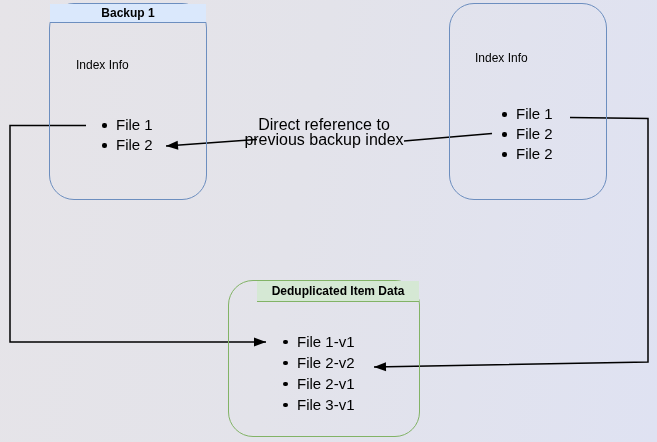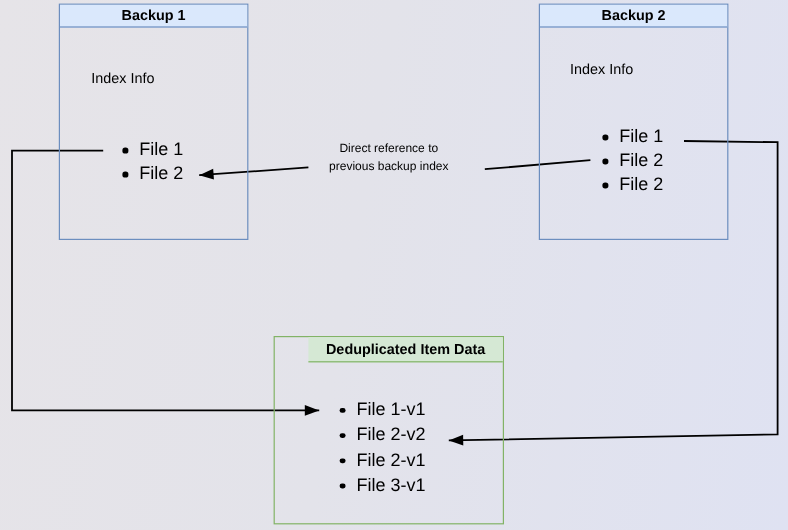--- a/index.html
+++ b/index.html
@@ -18,20 +18,21 @@
     pointer-events:none;
   }
   .connector-layer .wire{
     fill:none;
     stroke:var(--arrow,#000);
     stroke-width:1.5;
   }
   .box{
     position:absolute;
     box-sizing:border-box;
+    border-radius:25px;
   }
   .box.blue{border:1.5px solid var(--blue-border,#6c8ebf);}
   .box.green{border:1.5px solid var(--green-border,#82b366);}
   .box-header{
     box-sizing:border-box;
     width:100%;
     text-align:center;
     font-weight:bold;
     font-size:12px;
   }
@@ -81,21 +82,21 @@
   #backup1 .file-list{left:52px;top:111px;}
   #backup2 .file-list{left:52px;top:100px;}
   #dedup .file-list{left:54px;top:50px;}
   #dedup .file-list li{height:21px;line-height:21px;}
   #dedup .file-list li::before{top:8.5px;}
 
   .annotation{
     position:absolute;
     left:243px;top:117px;width:162px;
     text-align:center;
-    font-size:10px;
+    font-size:16px;
     line-height:15px;
     white-space:pre-line;
   }
 </style>
 </head>
 <body style="--blue-border: #6c8ebf; --blue-fill: #dae8fc; --green-border: #82b366; --green-fill: #d5e8d4; --arrow: #000000;">
 
 <div class="canvas">
 
   <svg class="connector-layer" width="657" height="442" viewBox="0 0 657 442" xmlns="http://www.w3.org/2000/svg">
@@ -113,21 +114,20 @@
   <div class="box blue" id="backup1">
     <div class="box-header">Backup 1</div>
     <div class="index-label">Index Info</div>
     <ul class="file-list">
         <li>File 1</li>
         <li>File 2</li>
       </ul>
   </div>
 
   <div class="box blue" id="backup2">
-    <div class="box-header">Backup 2</div>
     <div class="index-label">Index Info</div>
     <ul class="file-list">
         <li>File 1</li>
         <li>File 2</li>
         <li>File 2</li>
       </ul>
   </div>
 
   <div class="box green" id="dedup">
     <div class="box-header">Deduplicated Item Data</div>

